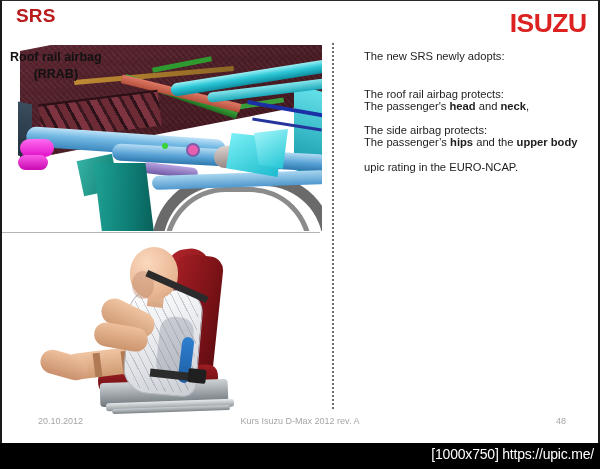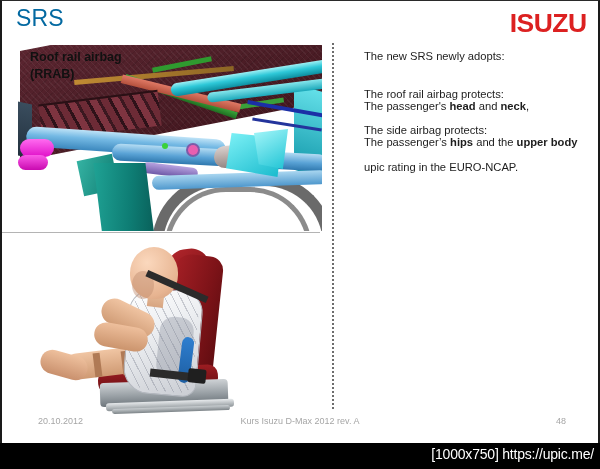--- a/index.html
+++ b/index.html
@@ -24,23 +24,23 @@
     border-left: 2px solid #1a1a1a;
     border-right: 2px solid #1a1a1a;
     border-top: 1px solid #2a2a2a;
     overflow: hidden;
   }
 
   
   #slide-title {
     position: absolute;
     left: 14px; top: 4px;
-    font-size: 23px;
-    color: #0369a1;
-    font-weight: 400;
+    font-size: 19px;
+    color: #b91c1c;
+    font-weight: 700;
     letter-spacing: 0.2px;
   }
   #brand-logo {
     position: absolute;
     right: 12px; top: 8px;
     font-size: 25px;
     font-weight: 800;
     letter-spacing: -0.5px;
     color: #dc2121;
     font-family: "Liberation Sans", sans-serif;
@@ -70,21 +70,21 @@
   
   .panel-label {
     position: absolute;
     font-weight: bold;
     font-size: 12.5px;
     color: #111;
     line-height: 1.35;
     z-index: 40;
     white-space: pre-line;
   }
-  #rrab-label { left: 28px; top: 48px; }
+  #rrab-label { left: 8px; top: 48px; text-align: center; }
   #sab-label  { left: 20px; top: 258px; }
 
   
   #rrab-figure {
     position: absolute;
     left: 0px; top: 44px;
     width: 320px; height: 186px;
     overflow: hidden;
     background: #ffffff;
   }

